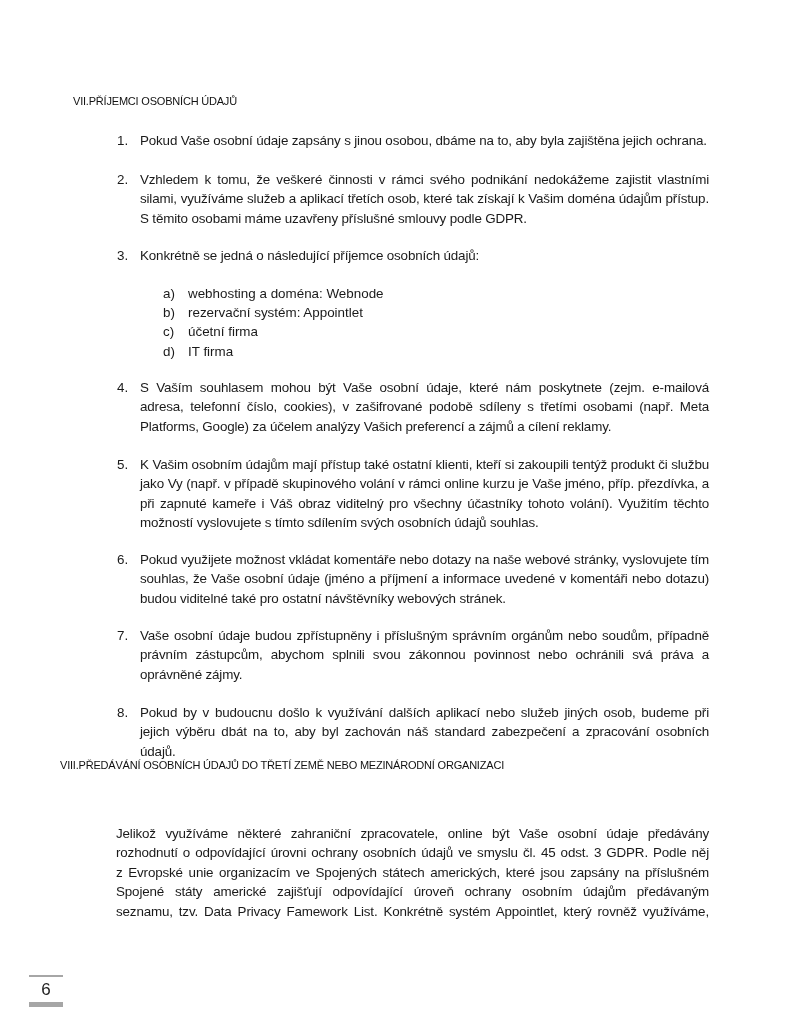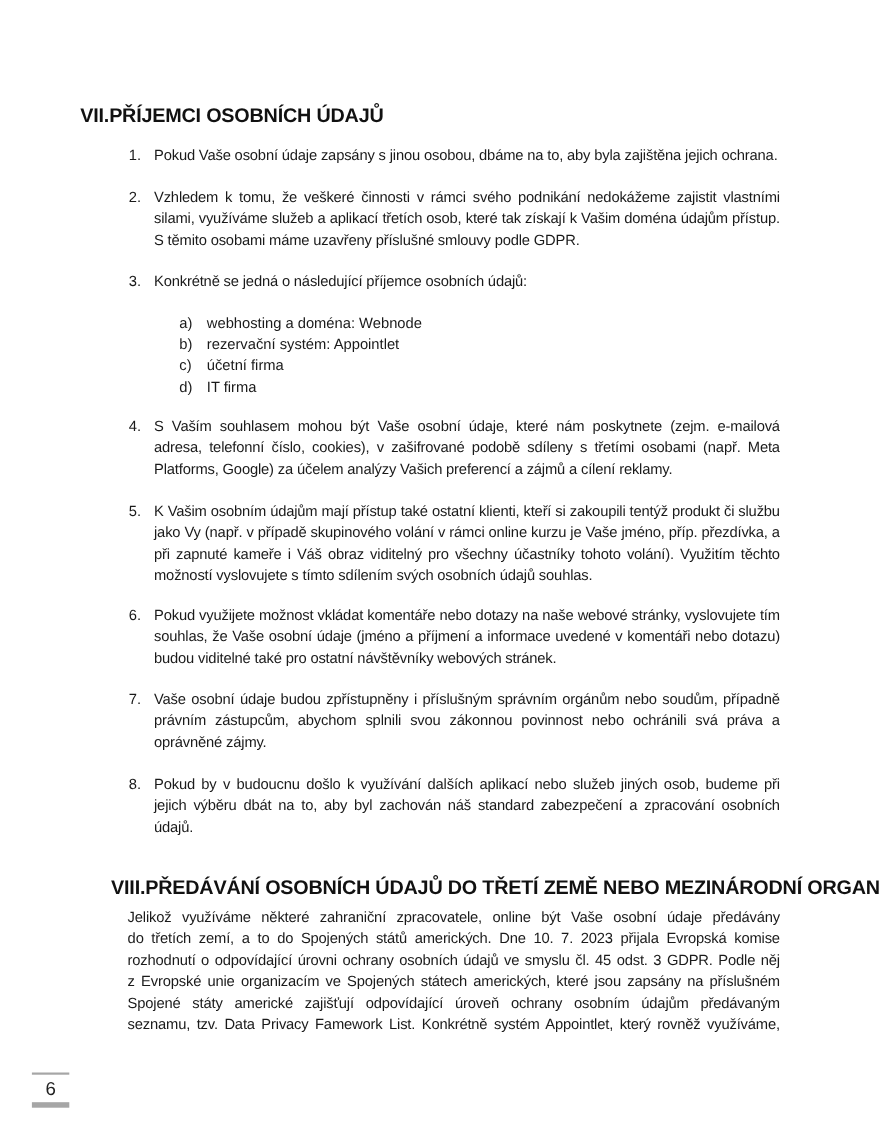--- a/index.html
+++ b/index.html
@@ -1,22 +1,22 @@
 <!DOCTYPE html>
 <html><head>
 <meta charset="utf-8">
 <style>
   html, body { margin: 0; padding: 0; background: #ffffff; }
   body { width: 801px; height: 1035px; position: relative; overflow: hidden;
          font-family: "Liberation Sans", sans-serif; color: #1a1a1a; }
   .page { position: absolute; left: 0; top: 0; width: 801px; height: 1035px; background: #fff; }
 
-  .h { position: absolute; font-weight: bold; font-size: 18px; letter-spacing: -0.2px; color: #111; white-space: nowrap; text-align: center; }
+  .h { position: absolute; font-weight: normal; font-size: 11px; letter-spacing: -0.2px; color: #111; white-space: nowrap; text-align: center; }
   .h1 { left: 73px; top: 95px; }
-  .h2 { left: 60px; top: 797px; margin-left: 41px; }
+  .h2 { left: 60px; top: 759px; }
 
   .item { position: absolute; left: 117px; width: 592px; font-size: 13.4px; line-height: 19.4px; }
   .item .num { position: absolute; left: 0; top: 0; }
   .item .txt { margin-left: 23px; text-align: justify; text-align-last: left; letter-spacing: -0.15px; }
 
   .sub { position: absolute; left: 163px; font-size: 13.4px; line-height: 19.2px; }
   .sub .row { display: flex; }
   .sub .lbl { width: 25px; }
 
   .para { position: absolute; left: 116px; width: 593px; top: 824px; font-size: 13.4px; line-height: 19.4px;
@@ -91,21 +91,20 @@
 
   <div class="item" style="top:703px">
     <span class="num">8.</span>
     <div class="txt">Pokud by v budoucnu došlo k využívání dalších aplikací nebo služeb jiných osob, budeme při jejich výběru dbát na to, aby byl zachován náš standard zabezpečení a zpracování osobních údajů.</div>
   </div>
 
   <div class="h h2">VIII.PŘEDÁVÁNÍ OSOBNÍCH ÚDAJŮ DO TŘETÍ ZEMĚ NEBO MEZINÁRODNÍ ORGANIZACI</div>
 
   <div class="para">
     <span class="ln">Jelikož využíváme některé zahraniční zpracovatele, online být Vaše osobní údaje předávány</span>
-    <span class="ln">do třetích zemí, a to do Spojených států amerických. Dne 10. 7. 2023 přijala Evropská komise</span>
     <span class="ln">rozhodnutí o odpovídající úrovni ochrany osobních údajů ve smyslu čl. 45 odst. 3 GDPR. Podle něj</span>
     <span class="ln">z Evropské unie organizacím ve Spojených státech amerických, které jsou zapsány na příslušném</span>
     <span class="ln">Spojené státy americké zajišťují odpovídající úroveň ochrany osobním údajům předávaným</span>
     <span class="ln">seznamu, tzv. Data Privacy Famework List. Konkrétně systém Appointlet, který rovněž využíváme,</span>
   </div>
 
   <div class="pnum-top"></div>
   <div class="pnum">6</div>
   <div class="pnum-bot"></div>
 </div>

